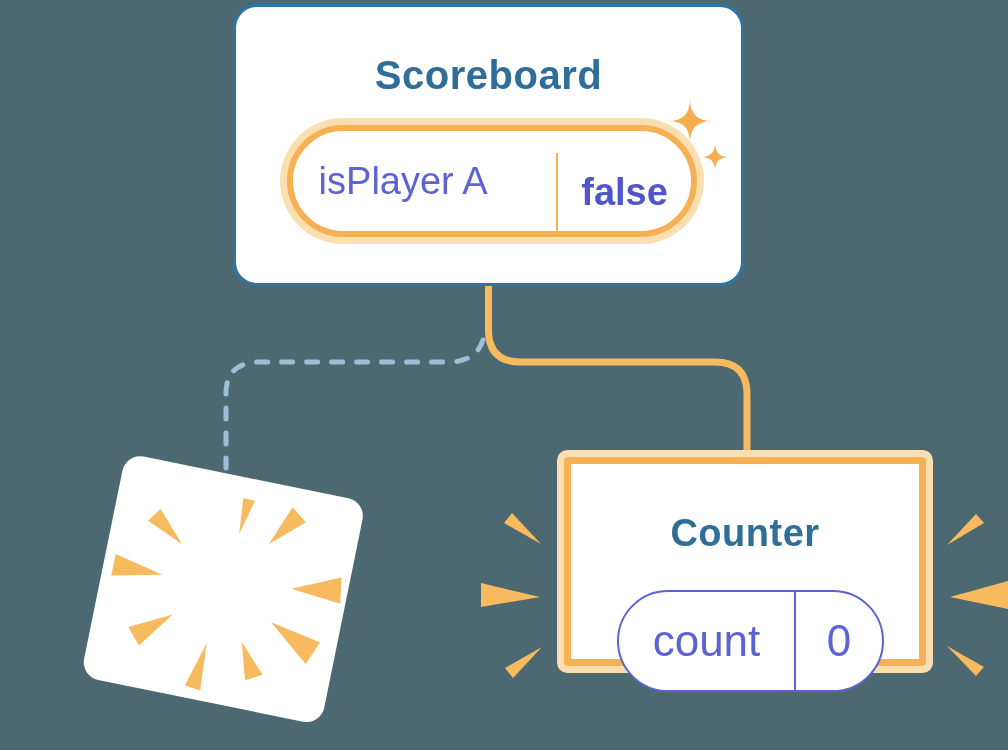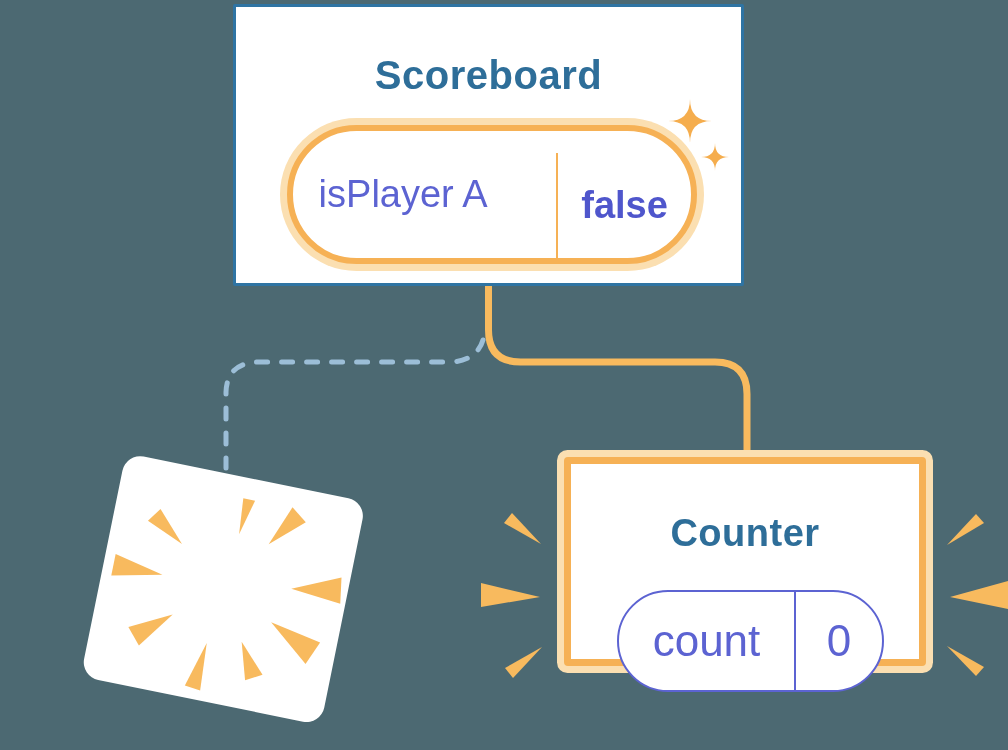--- a/index.html
+++ b/index.html
@@ -38,21 +38,21 @@
   }
   .emphasis-wedge { fill: var(--burst-orange); }
 
   
   .component-card {
     position: absolute; background: var(--card-bg); z-index: 3;
   }
   .scoreboard-card {
     left: 233px; top: 4px; width: 511px; height: 282px;
     border: 3px solid var(--card-border-blue);
-    border-radius: 2px;
+    border-radius: 24px;
   }
   .counter-card {
     left: 564px; top: 457px; width: 362px; height: 209px;
     border: 7px solid var(--accent-orange);
     border-radius: 4px;
     box-shadow: 0 0 0 7px var(--accent-orange-light);
   }
   .card-title {
     position: absolute; left: 0; width: 100%;
     text-align: center;
@@ -61,21 +61,21 @@
   }
   .scoreboard-card .card-title { top: 46px; font-size: 40px; }
   .counter-card .card-title { top: 48px; font-size: 38px; }
 
   
   .state-pill {
     position: absolute; display: flex; align-items: stretch;
     background: #fff; border-radius: 70px; overflow: hidden;
   }
   .scoreboard-pill {
-    left: 51px; top: 118px; width: 410px; height: 139px;
+    left: 51px; top: 118px; width: 410px; height: 112px;
     border: 6px solid var(--accent-orange);
     box-shadow: 0 0 0 7px var(--accent-orange-light);
     gap: 43px;
   }
   .counter-pill {
     left: 46px; top: 126px; width: 267px; height: 102px;
     border: 2px solid var(--state-indigo);
   }
   .pill-cell {
     display: flex; align-items: center; justify-content: center;

